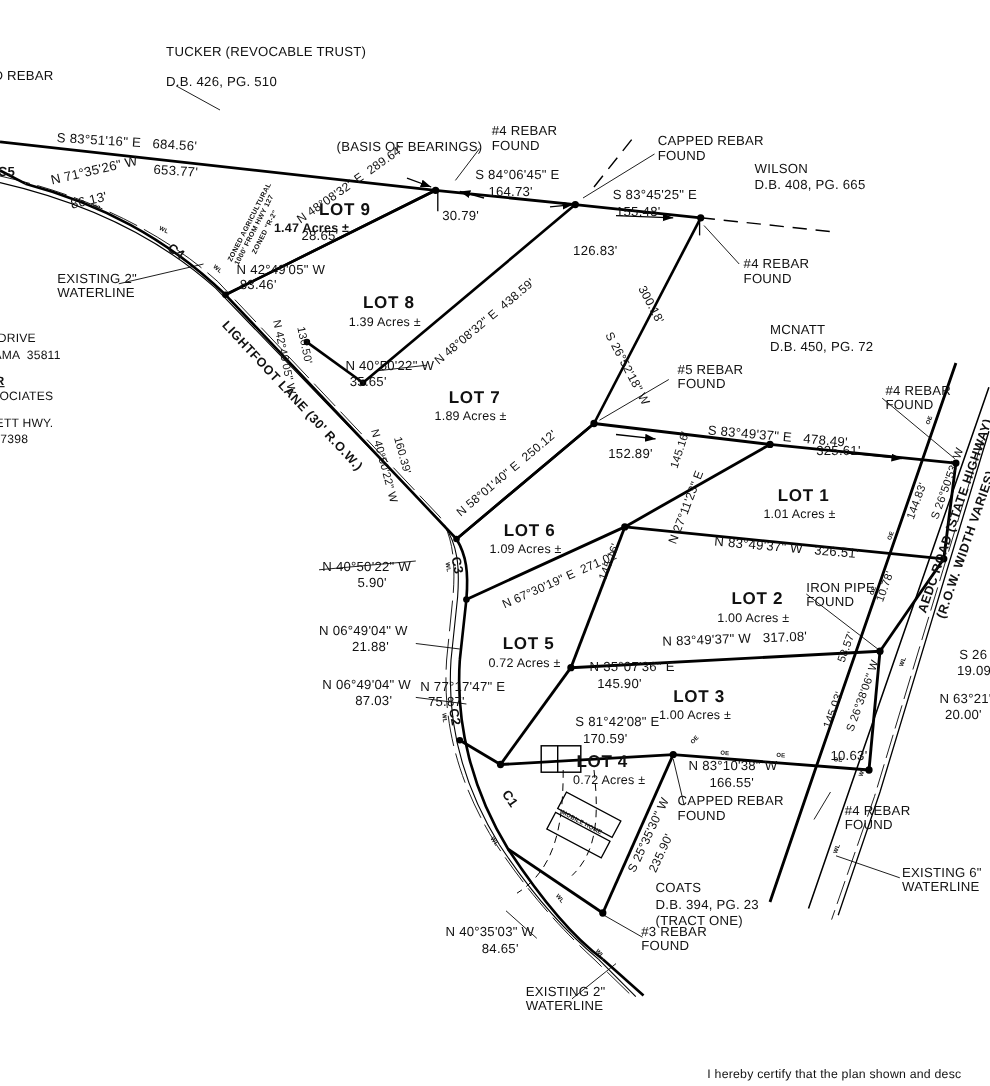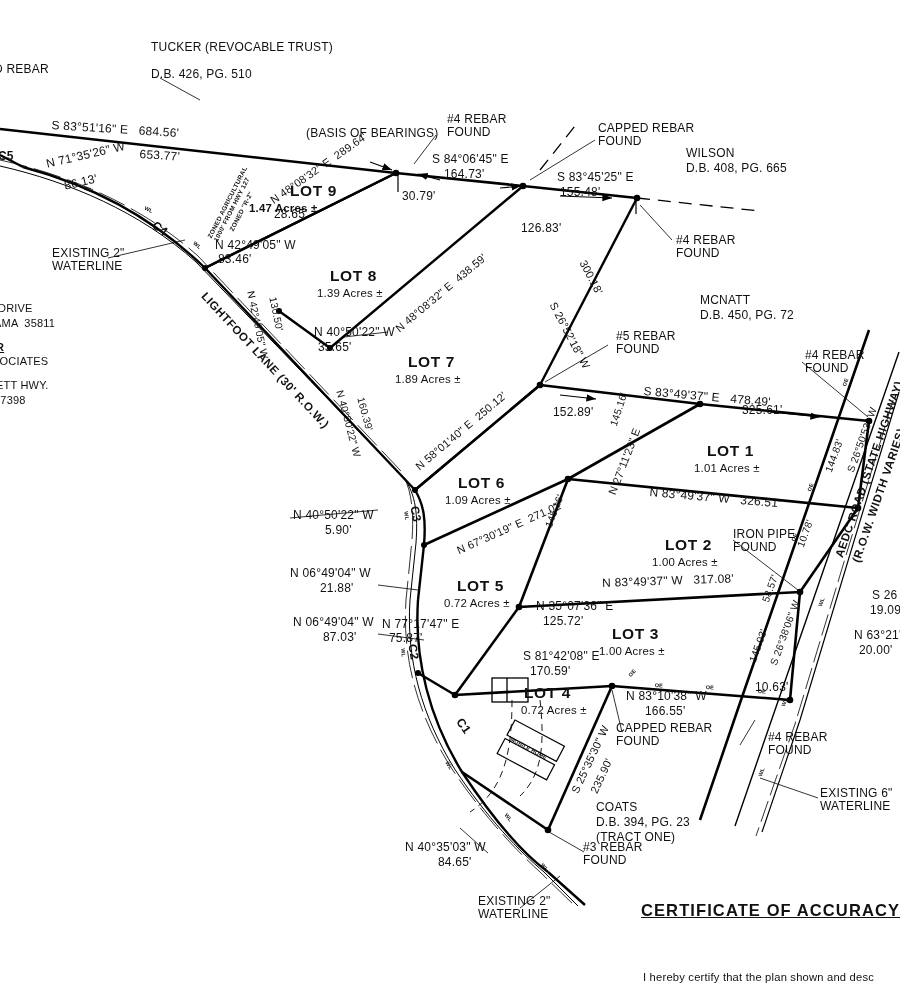--- a/index.html
+++ b/index.html
@@ -301,21 +301,21 @@
   <div class="lbl t12" style="left:644px;top:385px;transform:rotate(5deg);transform-origin:left top;">S 83°49'37" E   478.49'</div>
   <div class="lbl t12" style="left:742px;top:404px;">325.61'</div>
   <div class="lbl t10" style="left:608px;top:424px;transform:rotate(-72deg);transform-origin:left top;">145.16'</div>
   <div class="lbl t12" style="left:650px;top:486px;transform:rotate(5deg);transform-origin:left top;">N 83°49'37" W   326.51'</div>
 
   <div class="lbl t11" style="left:606px;top:492px;transform:rotate(-69deg);transform-origin:left top;">N 27°11'23" E</div>
   <div class="lbl t10" style="left:543px;top:525px;transform:rotate(-69deg);transform-origin:left top;">145.16'</div>
   <div class="lbl t12" style="left:602px;top:577px;transform:rotate(-2deg);transform-origin:left top;">N 83°49'37" W   317.08'</div>
 
   <div class="lbl t12" style="left:536px;top:600px;">N 35°07'36" E</div>
-  <div class="lbl t12" style="left:543px;top:615px;">125.72'</div>
+  <div class="lbl t12" style="left:543px;top:615px;">145.90'</div>
   <div class="lbl t12" style="left:523px;top:650px;">S 81°42'08" E</div>
   <div class="lbl t12" style="left:530px;top:665px;">170.59'</div>
   <div class="lbl t12" style="left:626px;top:690px;">N 83°10'38" W</div>
   <div class="lbl t12" style="left:645px;top:705px;">166.55'</div>
 
   <div class="lbl t11" style="left:569px;top:790px;transform:rotate(-65deg);transform-origin:left top;">S 25°35'30" W</div>
   <div class="lbl t11" style="left:588px;top:790px;transform:rotate(-65deg);transform-origin:left top;">235.90'</div>
 
   <div class="lbl t10" style="left:823px;top:470px;transform:rotate(-70deg);transform-origin:left top;">144.83'</div>
   <div class="lbl t10" style="left:845px;top:470px;transform:rotate(-70deg);transform-origin:left top;">S 26°50'53" W</div>
@@ -352,21 +352,20 @@
 
   <div class="lbl vtiny" style="left:512px;top:736px;transform:rotate(28deg);transform-origin:left top;">MOBILE HOME</div>
 
   <div class="lbl t11" style="left:-2px;top:302px;">DRIVE</div>
   <div class="lbl t11" style="left:-6px;top:317px;">AMA  35811</div>
   <div class="lbl t11 bold und" style="left:-4px;top:341px;">R</div>
   <div class="lbl t11" style="left:-8px;top:355px;">SOCIATES</div>
   <div class="lbl t11" style="left:-4px;top:379px;">ETT HWY.</div>
   <div class="lbl t11" style="left:-6px;top:394px;">57398</div>
 
-  <div class="lbl" id="cert-title" style="left:641px;top:901px;">CERTIFICATE OF ACCURACY</div>
   <div class="lbl" id="cert-body" style="left:643px;top:938px;">
     <div>I hereby certify that the plan shown and desc</div>
     
     
     
   </div>
 
   <div class="lbl vtiny" style="left:85px;top:185px;transform:rotate(17deg);transform-origin:left top;">WL</div>
   <div class="lbl vtiny" style="left:146px;top:205px;transform:rotate(24deg);transform-origin:left top;">WL</div>
   <div class="lbl vtiny" style="left:196px;top:240px;transform:rotate(40deg);transform-origin:left top;">WL</div>

